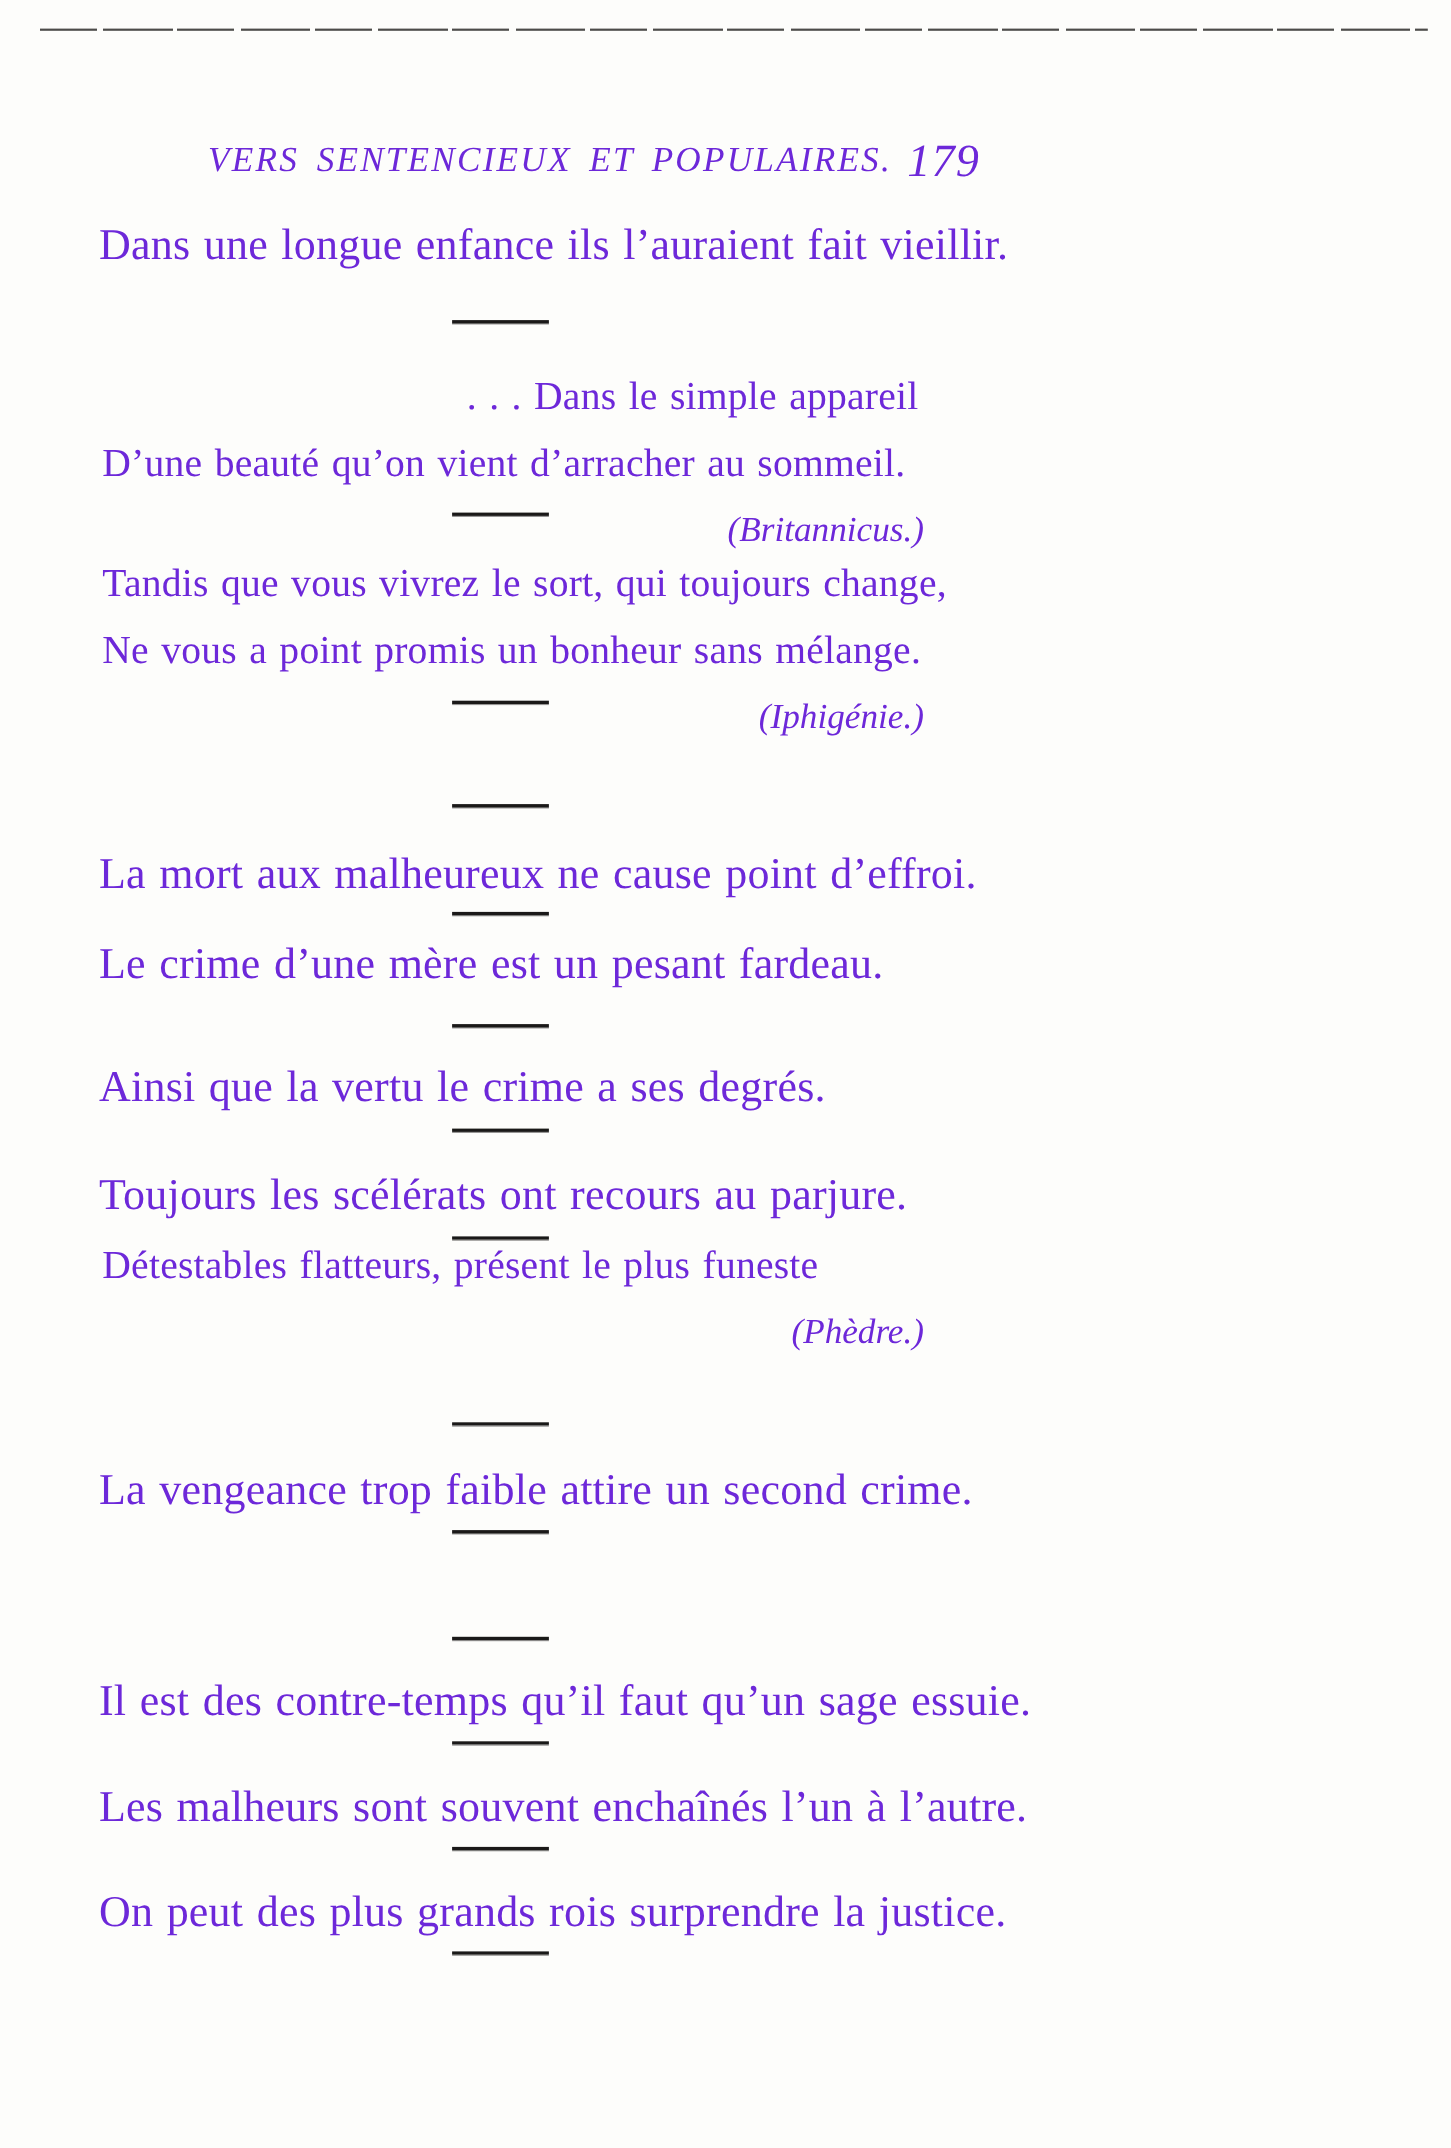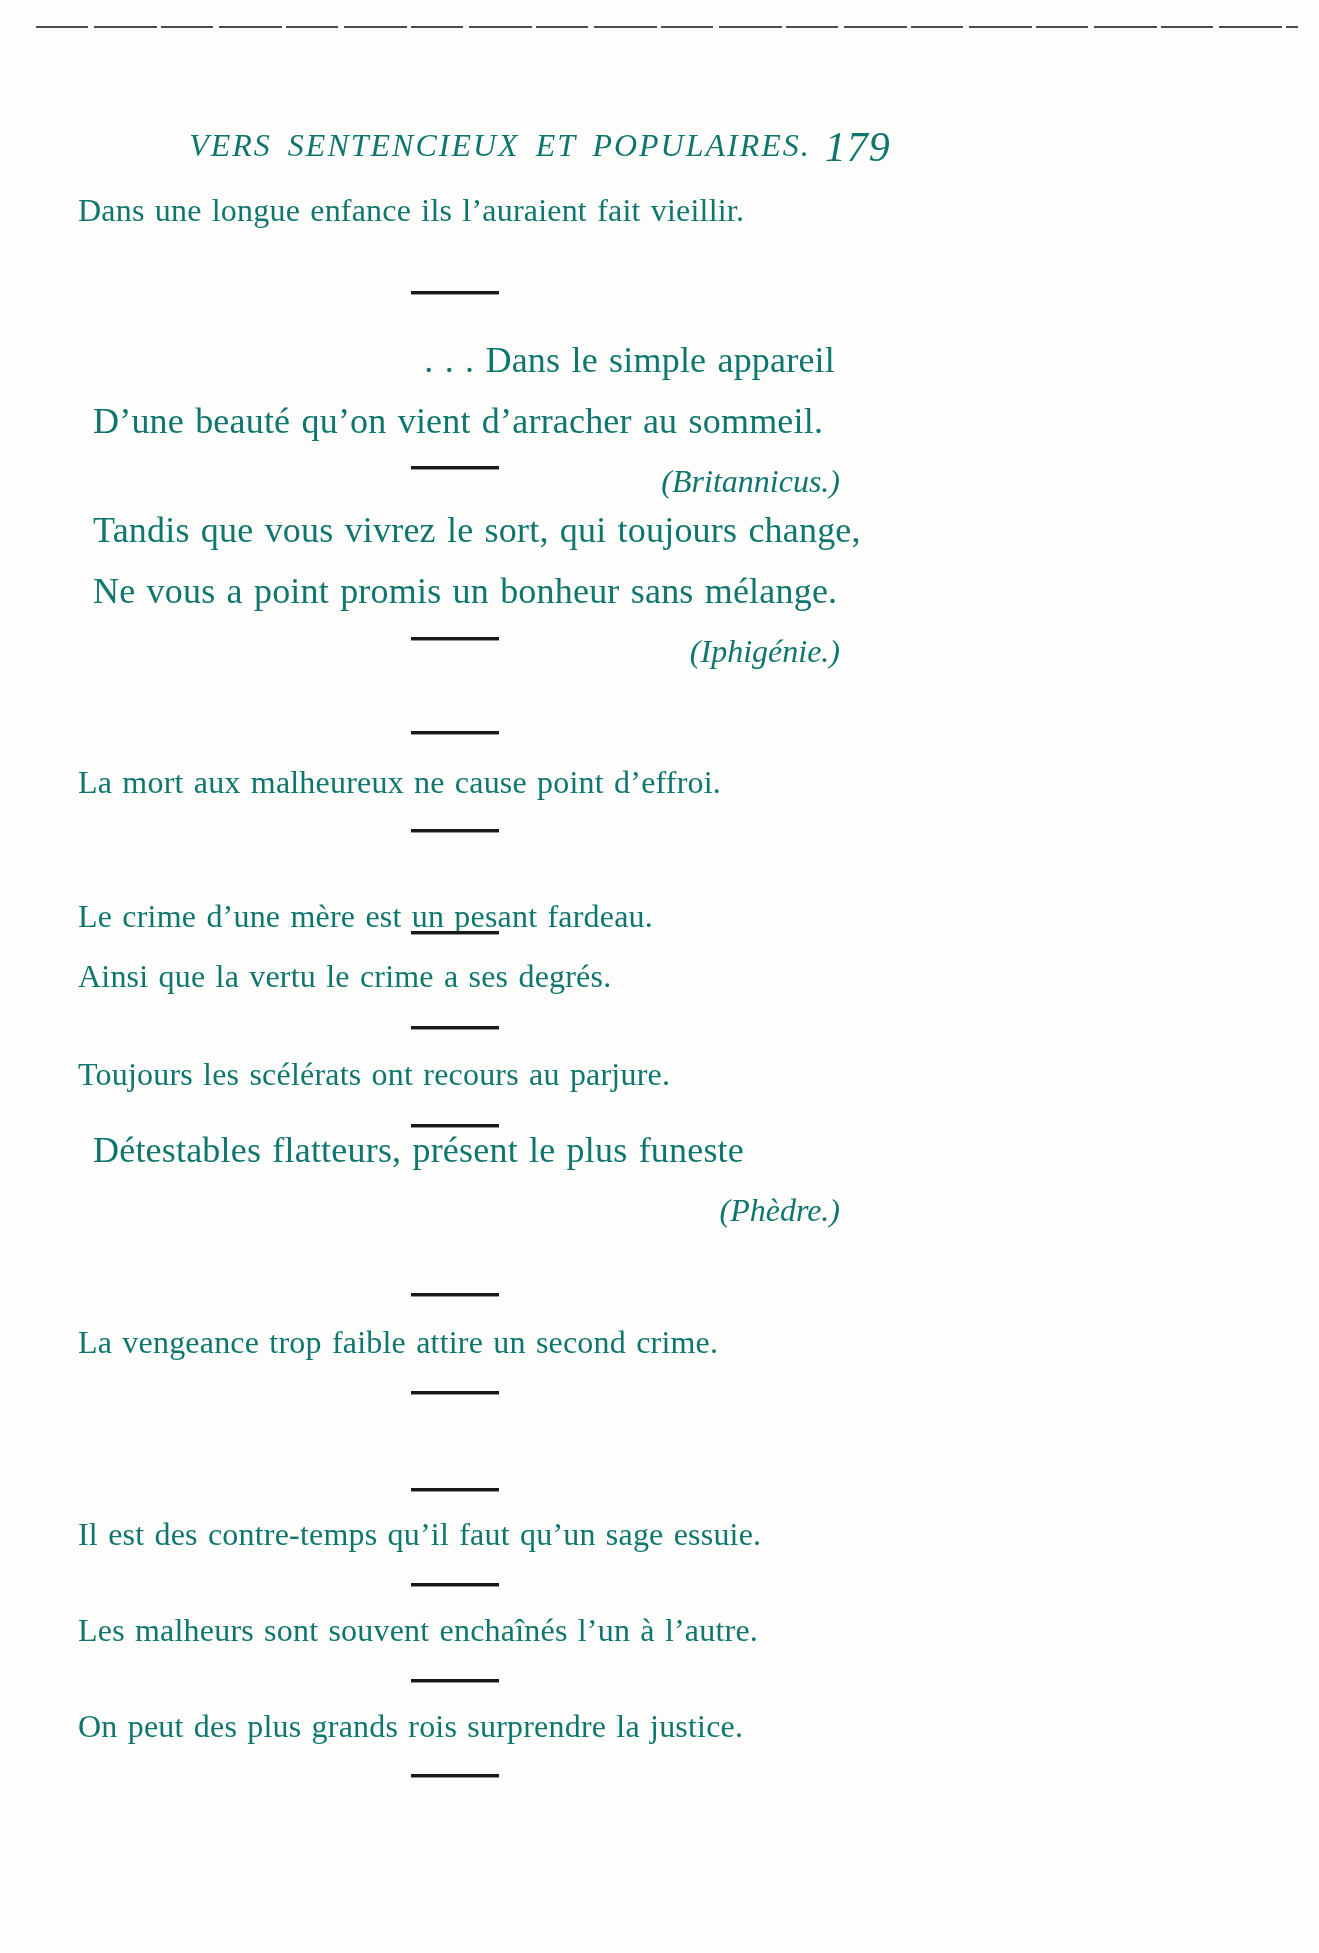--- a/index.html
+++ b/index.html
@@ -1,20 +1,20 @@
 <!DOCTYPE html>
 <html><head>
 <meta charset="utf-8">
 <style>
   html,body{margin:0;padding:0;}
   .page{
     position:relative;
     width:1319px;height:1953px;
     background:#fdfdfb;
-    color:#0f766e;
+    color:#6d28d9;
     font-family:"Liberation Serif", serif;
     overflow:hidden;
   }
   .edge-line{
     position:absolute;top:26px;left:36px;width:1262px;height:3px;
     background:
       repeating-linear-gradient(90deg,#2e2d2b 0 52px, rgba(46,45,43,0) 52px 58px,#2e2d2b 58px 121px, rgba(46,45,43,0) 121px 125px) 0 0/100% 2px no-repeat;
     opacity:.85;
   }
   .header{
@@ -28,21 +28,21 @@
     position:relative;top:5px;margin-left:14px;
   }
   .block{
     position:absolute;left:78px;width:772px;
   }
   .vline{
     margin:15px;font-size:36px;line-height:46px;
     white-space:nowrap;word-spacing:2px;letter-spacing:.2px;
   }
   .sline{
-    margin:0;font-size:32px;line-height:48px;
+    margin:12px;font-size:40px;line-height:48px;
     white-space:nowrap;word-spacing:2px;letter-spacing:.2px;
   }
   .align-right{text-align:right;}
   .attr{
     margin:0;font-size:32px;line-height:44px;
     font-style:italic;text-align:right;padding-right:10px;
     word-spacing:1px;white-space:nowrap;
   }
   .sep{
     position:absolute;left:411px;width:88px;height:0;
@@ -80,21 +80,21 @@
   </div>
   <div class="sep" style="top:637px"></div>
 
   <div class="sep" style="top:731px"></div>
 
   <div class="block" style="top:758px">
     <p class="sline">La mort aux malheureux ne cause point d’effroi.</p>
   </div>
   <div class="sep" style="top:829px"></div>
 
-  <div class="block" style="top:892px">
+  <div class="block" style="top:840px">
     <p class="sline">Le crime d’une mère est un pesant fardeau.</p>
   </div>
   <div class="sep" style="top:931px"></div>
 
   <div class="block" style="top:952px">
     <p class="sline">Ainsi que la vertu le crime a ses degrés.</p>
   </div>
   <div class="sep" style="top:1026px"></div>
 
   <div class="block" style="top:1050px">

